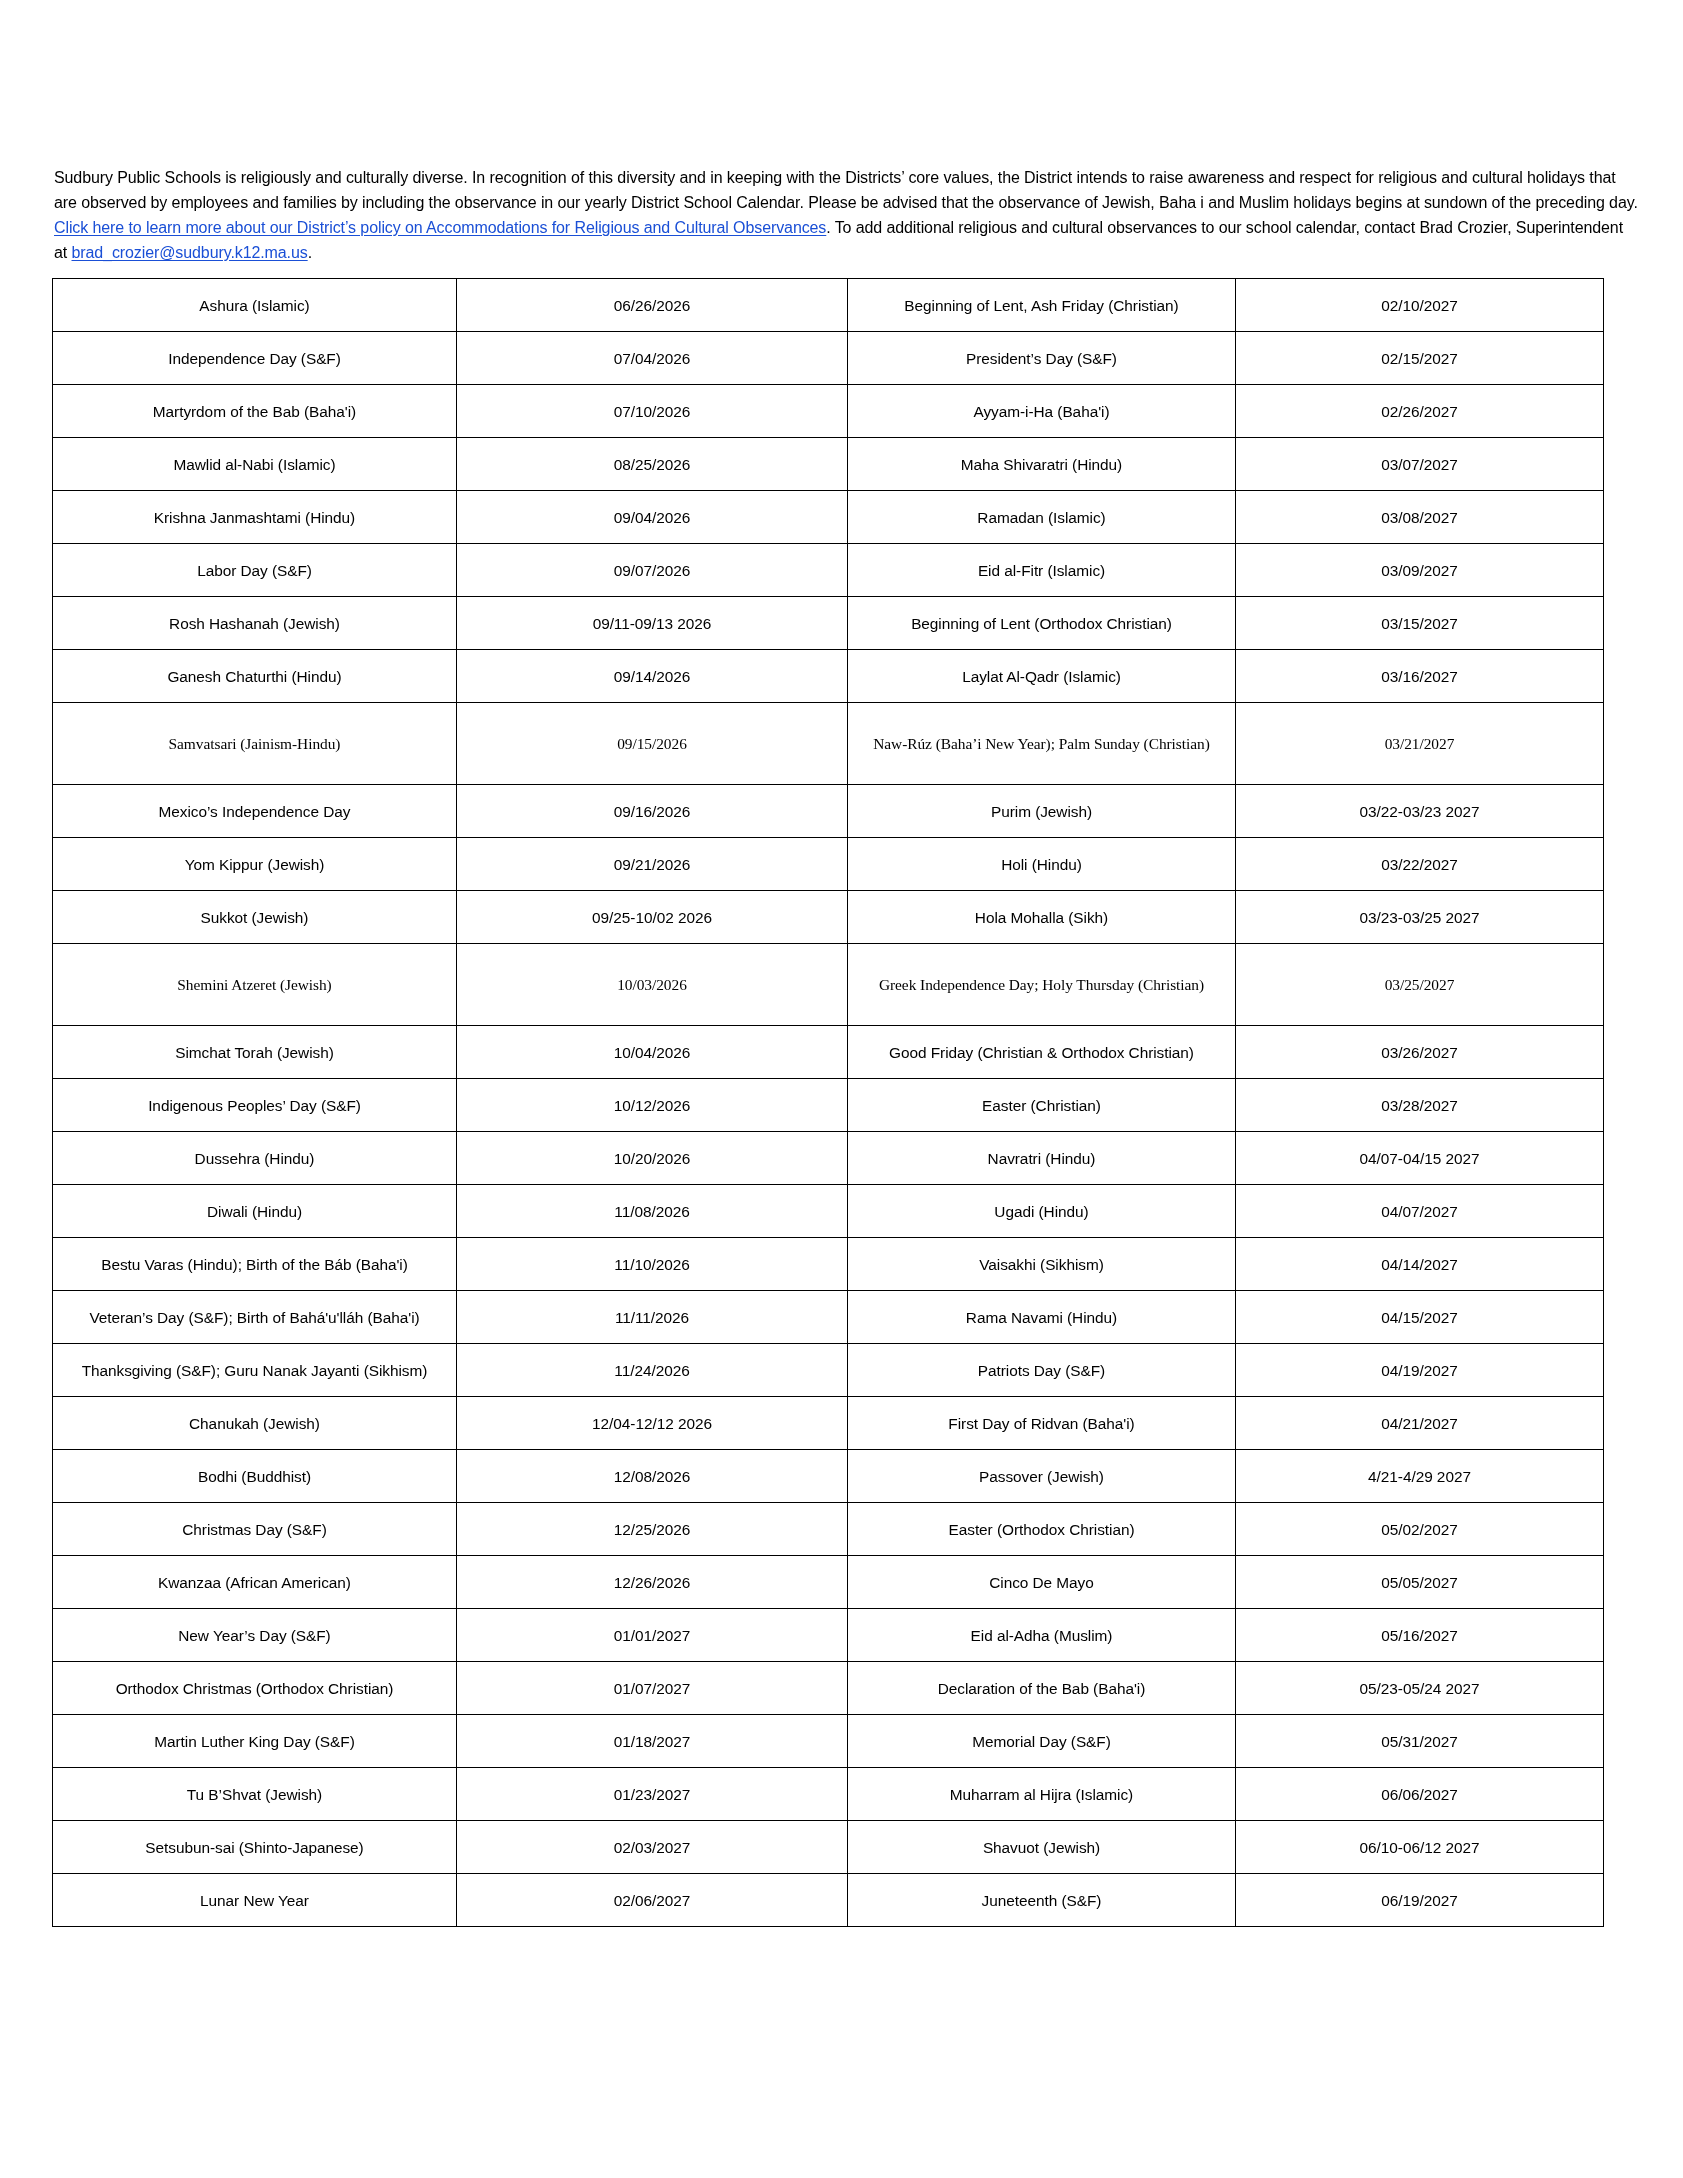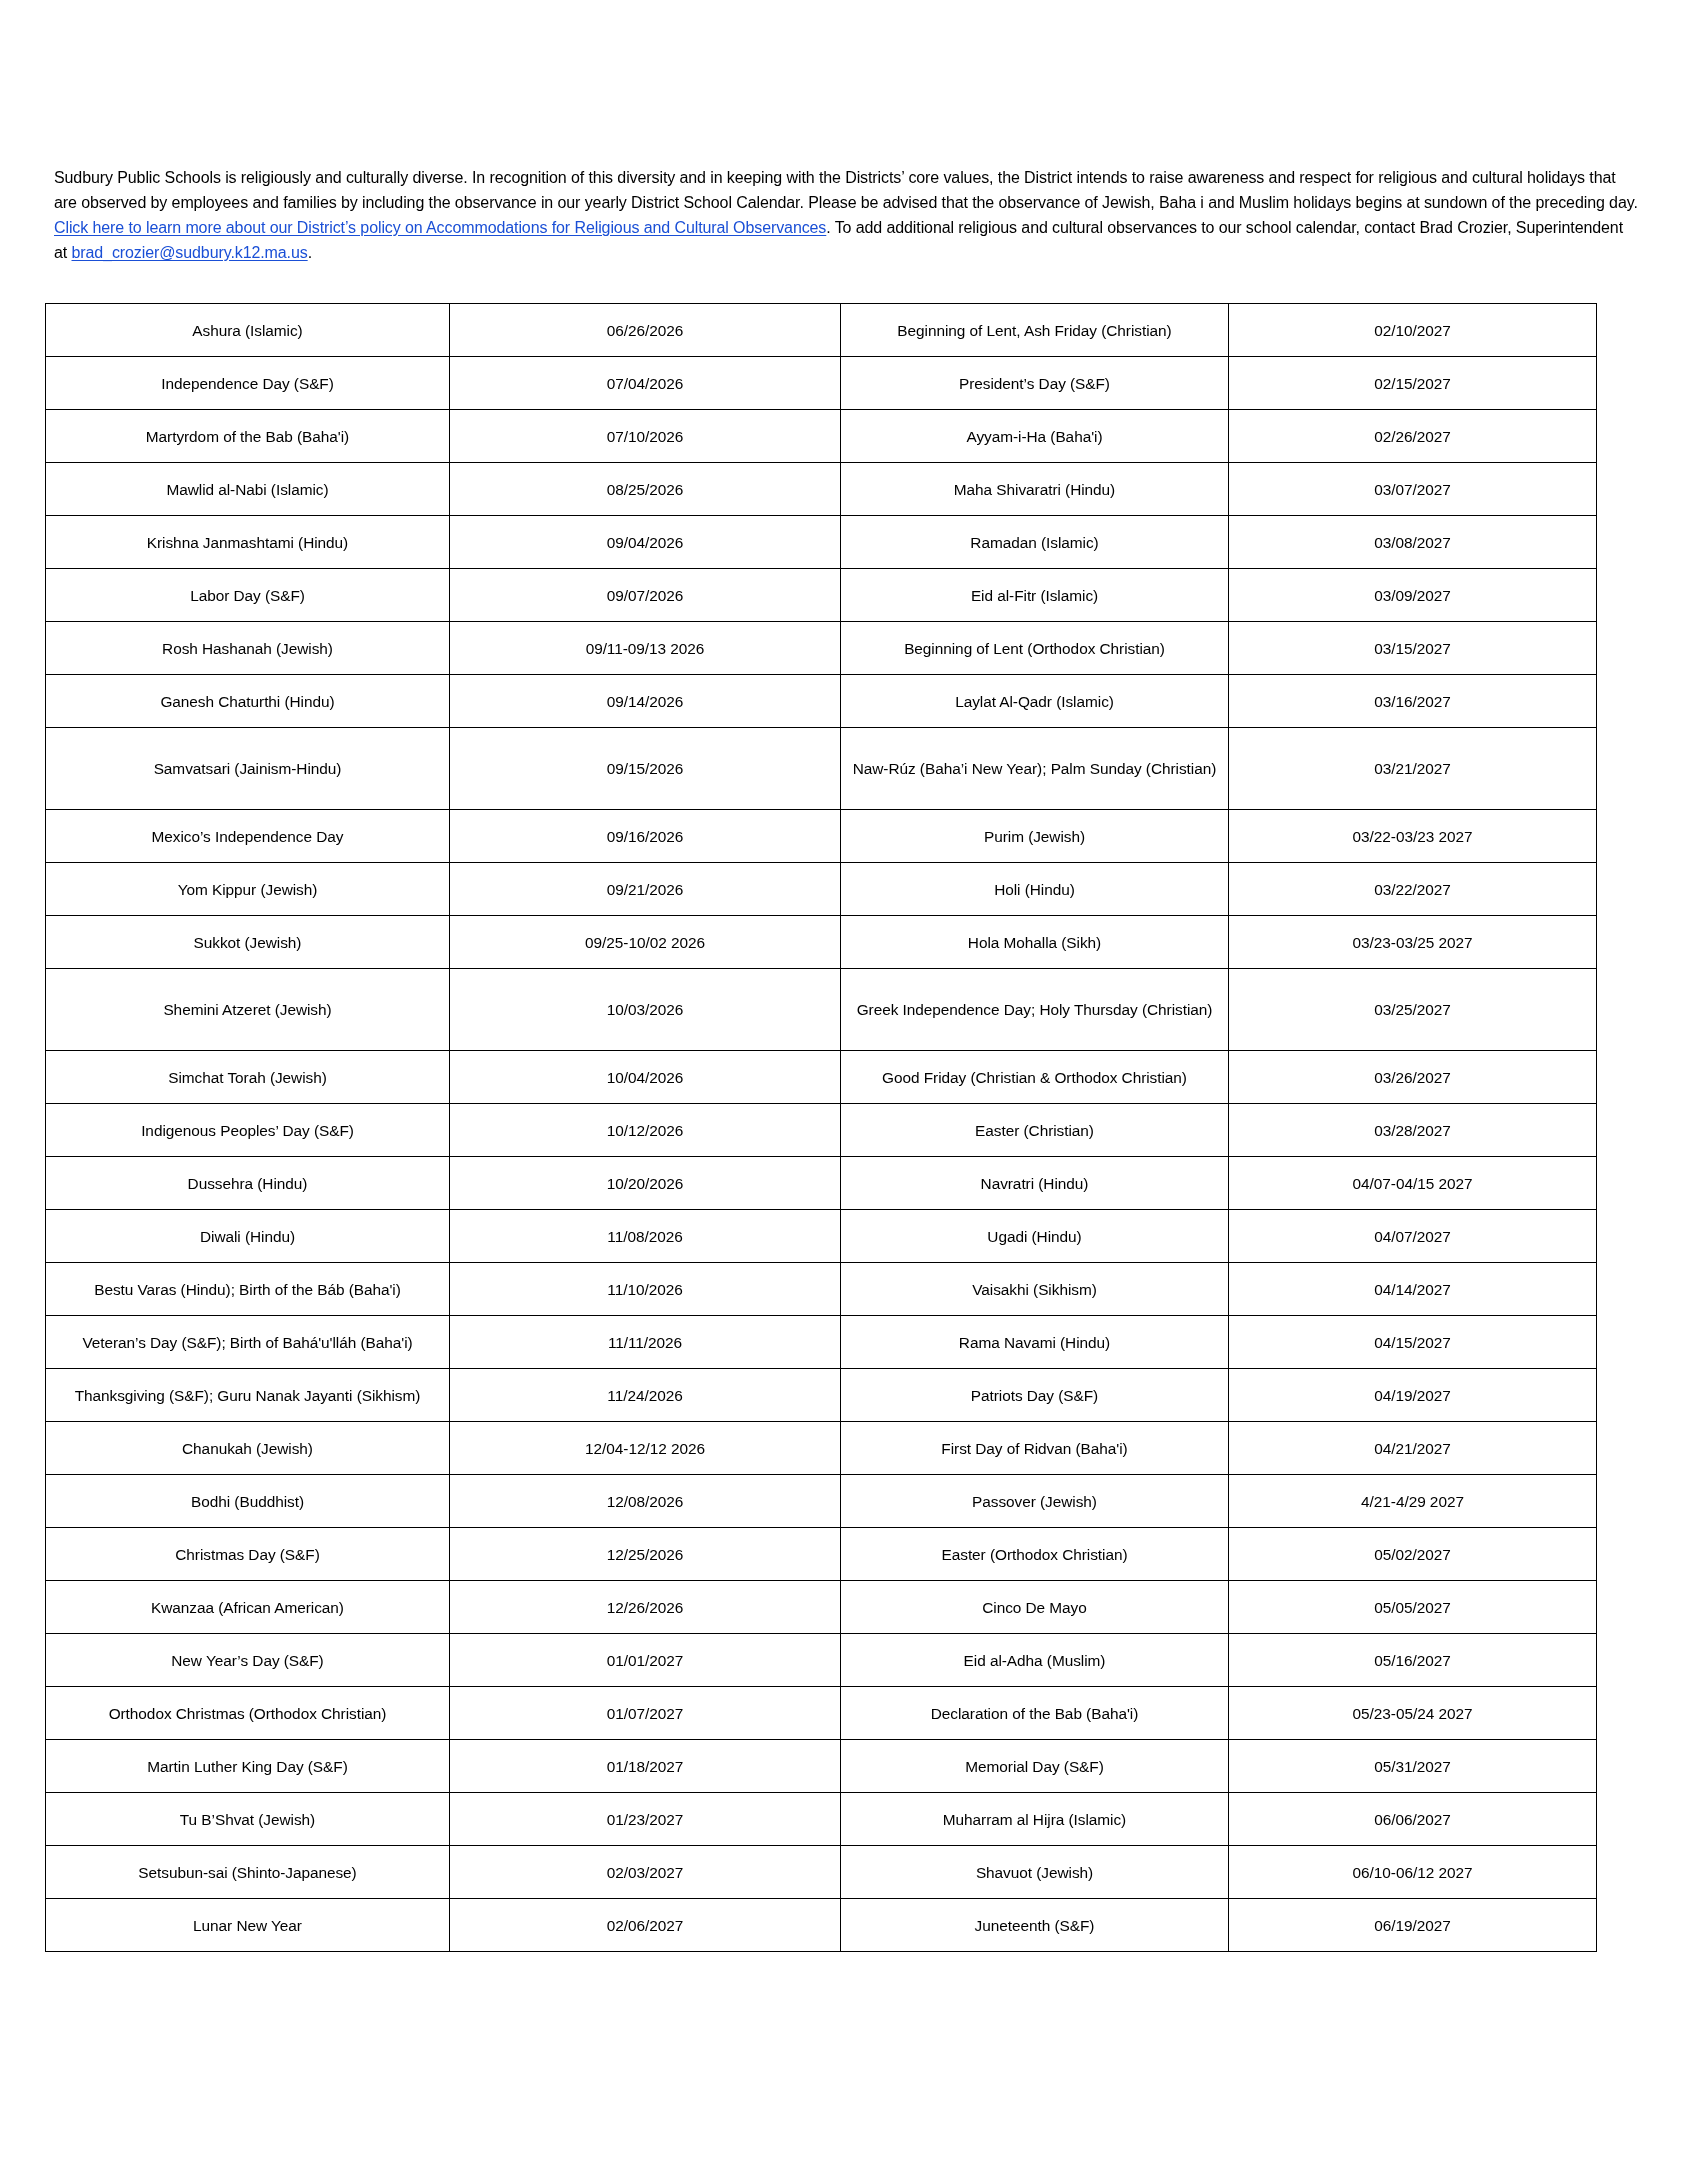--- a/index.html
+++ b/index.html
@@ -39,46 +39,46 @@
   .intro a,
   .intro .link {
     color: #1a4fd6;
     text-decoration: underline;
     text-underline-offset: 2px;
   }
 
   
   .obs-table {
     position: absolute;
-    left: 45px;
+    left: 52px;
     top: 278px;
     width: 1551px;
     border-collapse: collapse;
     table-layout: fixed;
-    margin-top: 25px;
   }
   .obs-table td {
     border: 1.6px solid #000000;
     padding: 6px 8px;
     font-size: 15.4px;
     line-height: 21px;
     text-align: center;
     vertical-align: middle;
     height: 40px;
     color: #000000;
     letter-spacing: -0.05px;
     word-wrap: break-word;
   }
   .obs-table col.c-name-a { width: 404px; }
   .obs-table col.c-date-a { width: 391px; }
   .obs-table col.c-name-b { width: 388px; }
   .obs-table col.c-date-b { width: 368px; }
 
   .obs-table tr.tall td {
     height: 69px;
+    font-family: Liberation Serif, serif;
   }
 </style>
 </head>
 <body>
 
 <div class="page">
 
   <p class="intro"><span>Sudbury Public Schools is religiously and culturally diverse.  In recognition of this diversity and in keeping with the Districts’ core values, the District intends to raise awareness and respect for religious and cultural holidays that are observed by employees and families by including the observance in our yearly District School Calendar.  Please be advised that the observance of Jewish, Baha i and Muslim holidays begins at sundown of the preceding day.  </span><a class="link" href="#">Click here to learn more about our District’s policy on Accommodations for Religious and Cultural Observances</a><span>.  To add additional religious and cultural observances to our school calendar, contact Brad Crozier, Superintendent at </span><a class="link" href="#">brad_crozier@sudbury.k12.ma.us</a><span>.</span></p>
 
   <table class="obs-table">

